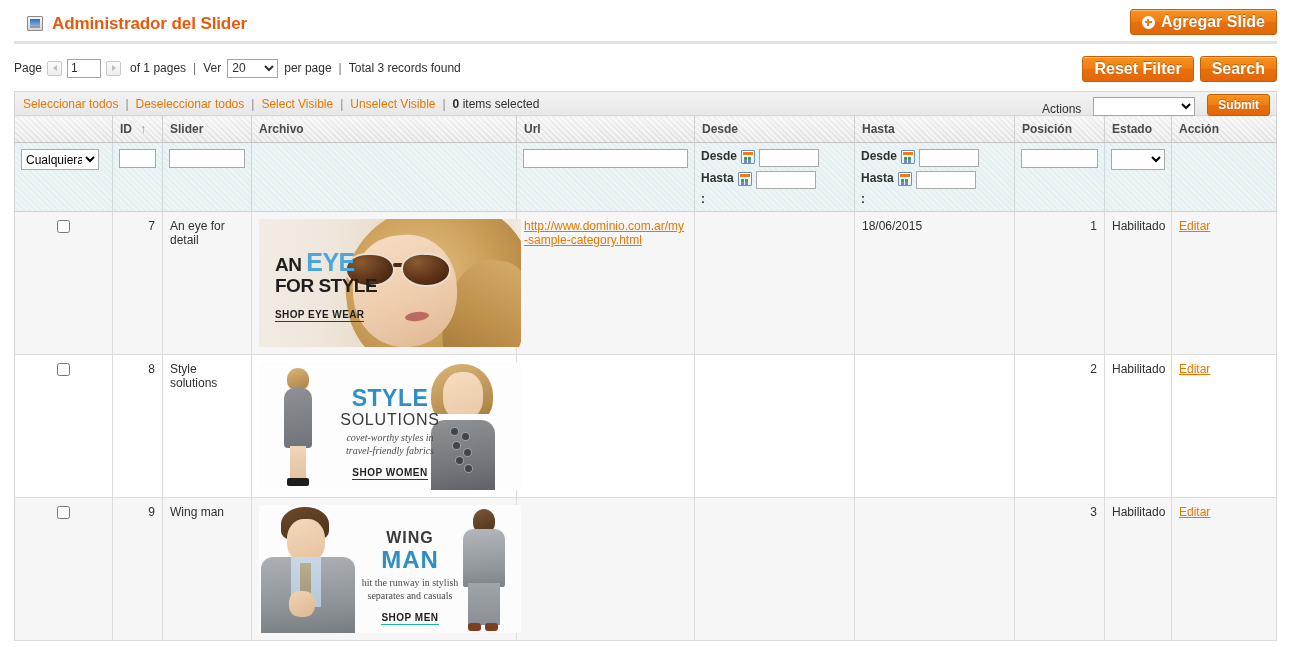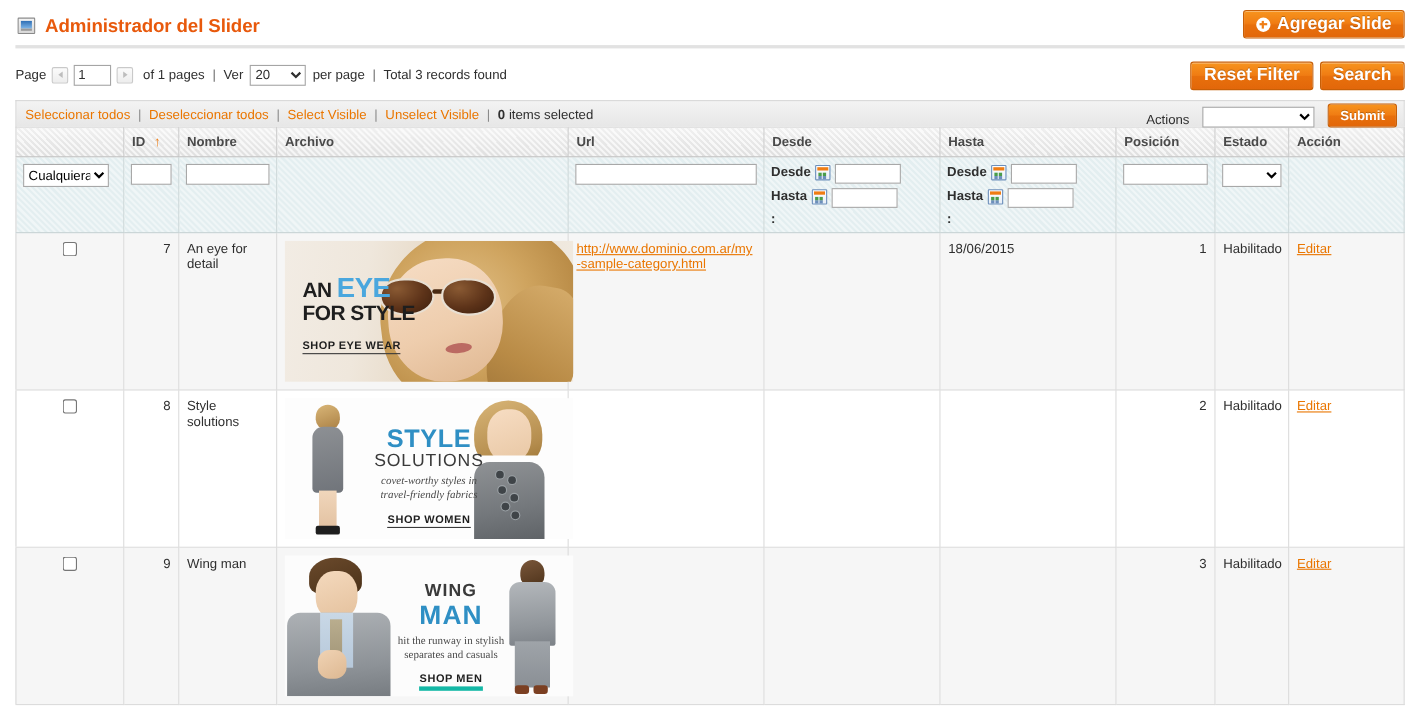--- a/index.html
+++ b/index.html
@@ -11,21 +11,21 @@
     font-family: "Liberation Sans", sans-serif;
     font-size: 12px;
     color: #2f2f2f;
     overflow: hidden;
   }
 
   
   .page-head {
     height: 47px;
     position: relative;
-    padding: 0 16px;
+    padding: 0 27px;
     box-sizing: border-box;
   }
   .head-left {
     display: flex; align-items: center;
     height: 47px;
     gap: 9px;
   }
   .head-icon {
     width: 16px; height: 15px;
     border: 1px solid #8a8a8a;
@@ -467,21 +467,21 @@
     background: #7b3f22; border-radius: 3px;
   }
   .s3 .shoe.a { left: 13px; }
   .s3 .shoe.b { left: 30px; }
   .s3 .txt { position: absolute; left: 96px; top: 24px; width: 110px; text-align: center; }
   .s3 .l1 { font-size: 16px; font-weight: bold; color: #3a3a3a; letter-spacing: 1px; line-height: 18px; }
   .s3 .l2 { font-size: 24px; font-weight: bold; color: #2f8fc4; letter-spacing: 1px; line-height: 26px; }
   .s3 .l3 { font-family: "Liberation Serif", serif; font-size: 10px; color: #4a4a4a; line-height: 13px; margin-top: 3px; }
   .s3 .cta {
     margin-top: 10px; font-size: 10px; font-weight: bold; color: #1e1e1e;
-    letter-spacing: 0.5px; border-bottom: 4px solid #14b8a6; display: inline-block; padding-bottom: 1px;
+    letter-spacing: 0.5px; border-bottom: 1px solid #14b8a6; display: inline-block; padding-bottom: 1px;
   }
 </style>
 </head>
 <body>
 
 <div class="page-head">
   <div class="head-left">
     <span class="head-icon"></span>
     <span class="page-title">Administrador del Slider</span>
   </div>
@@ -554,21 +554,21 @@
         <col style="width:160px">
       <col style="width:160px">
         <col style="width:90px">
         <col style="width:67px">
         <col style="width:105px">
     </colgroup>
     <thead>
       <tr>
         <th></th>
         <th class="sorted"><span>ID</span><span class="sort-arrow">↑</span></th>
-        <th>Nombre</th>
+        <th>Slider</th>
         <th class="muted">Archivo</th>
         <th>Url</th>
         <th>Desde</th>
         <th>Hasta</th>
         <th>Posición</th>
         <th>Estado</th>
         <th class="muted">Acción</th>
       </tr>
     </thead>
     <tbody>

